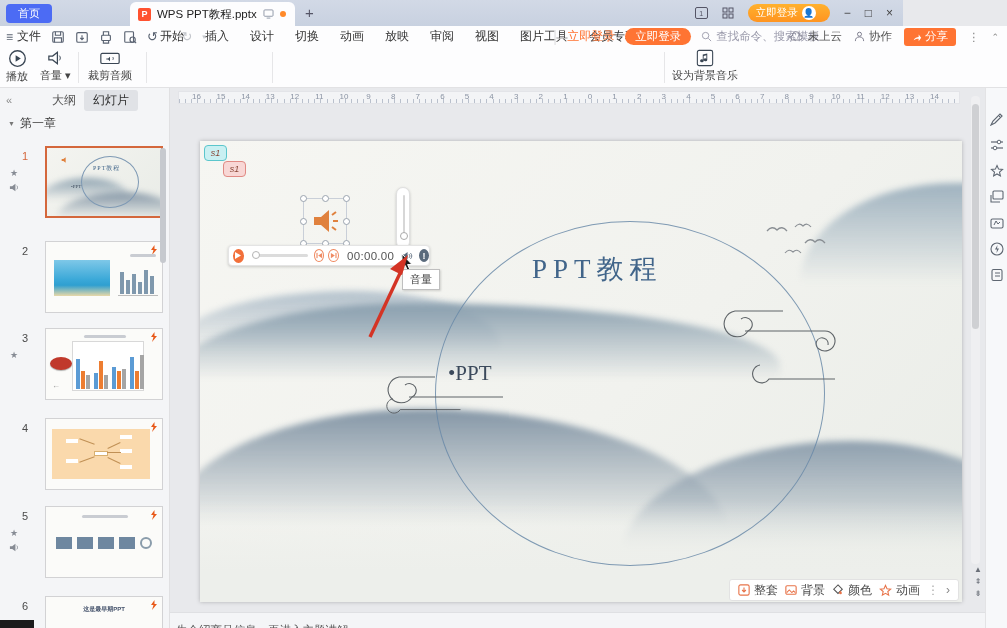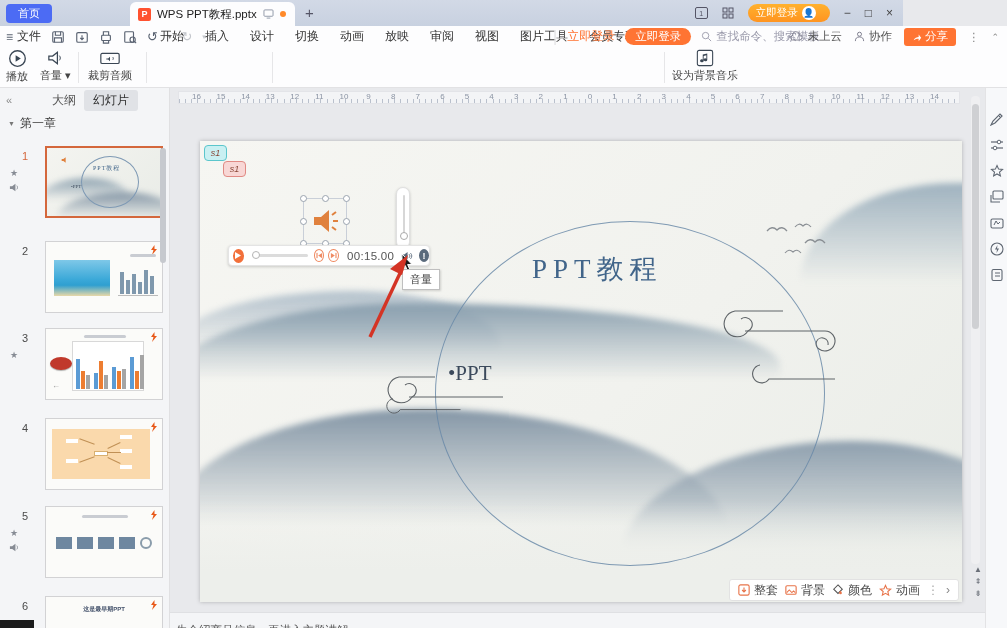--- a/index.html
+++ b/index.html
@@ -547,21 +547,21 @@
             <rect x="0.5" y="1" width="1.3" height="6" fill="#ef8b63"></rect>
             <path d="M7 1 2.5 4 7 7z" fill="#ef8b63"></path>
           </svg>
       </div>
       <div class="ghost" style="margin-left:4px;">
         <svg width="7" height="7" viewBox="0 0 8 8">
             <path d="M1 1l4.5 3L1 7z" fill="#ef8b63"></path>
             <rect x="6.2" y="1" width="1.3" height="6" fill="#ef8b63"></rect>
           </svg>
       </div>
-      <span class="timecode">00:15.00</span>
+      <span class="timecode">00:00.00</span>
       <svg class="dark-ic" width="15" height="14" viewBox="0 0 16 14">
         <path d="M1 5h3.5L9 1.5v11L4.5 9H1z" fill="#5a6a7c"></path>
         <path d="M11 4.5c1.6 1.6 1.6 3.4 0 5M13 3c2.4 2.6 2.4 5.4 0 8" stroke="#5a6a7c" fill="none" stroke-width="1.2"></path>
       </svg>
       <span class="infocirc">!</span>
     </div>
 
     <svg class="abs" style="left:201px;top:112px;" width="13" height="19" viewBox="0 0 13 19">
       <path d="M1 1v14l3.2-2.6 2.2 5 2.4-1-2.2-4.9H11z" fill="#1a1a1a" stroke="#fff" stroke-width="1"></path>
     </svg>

